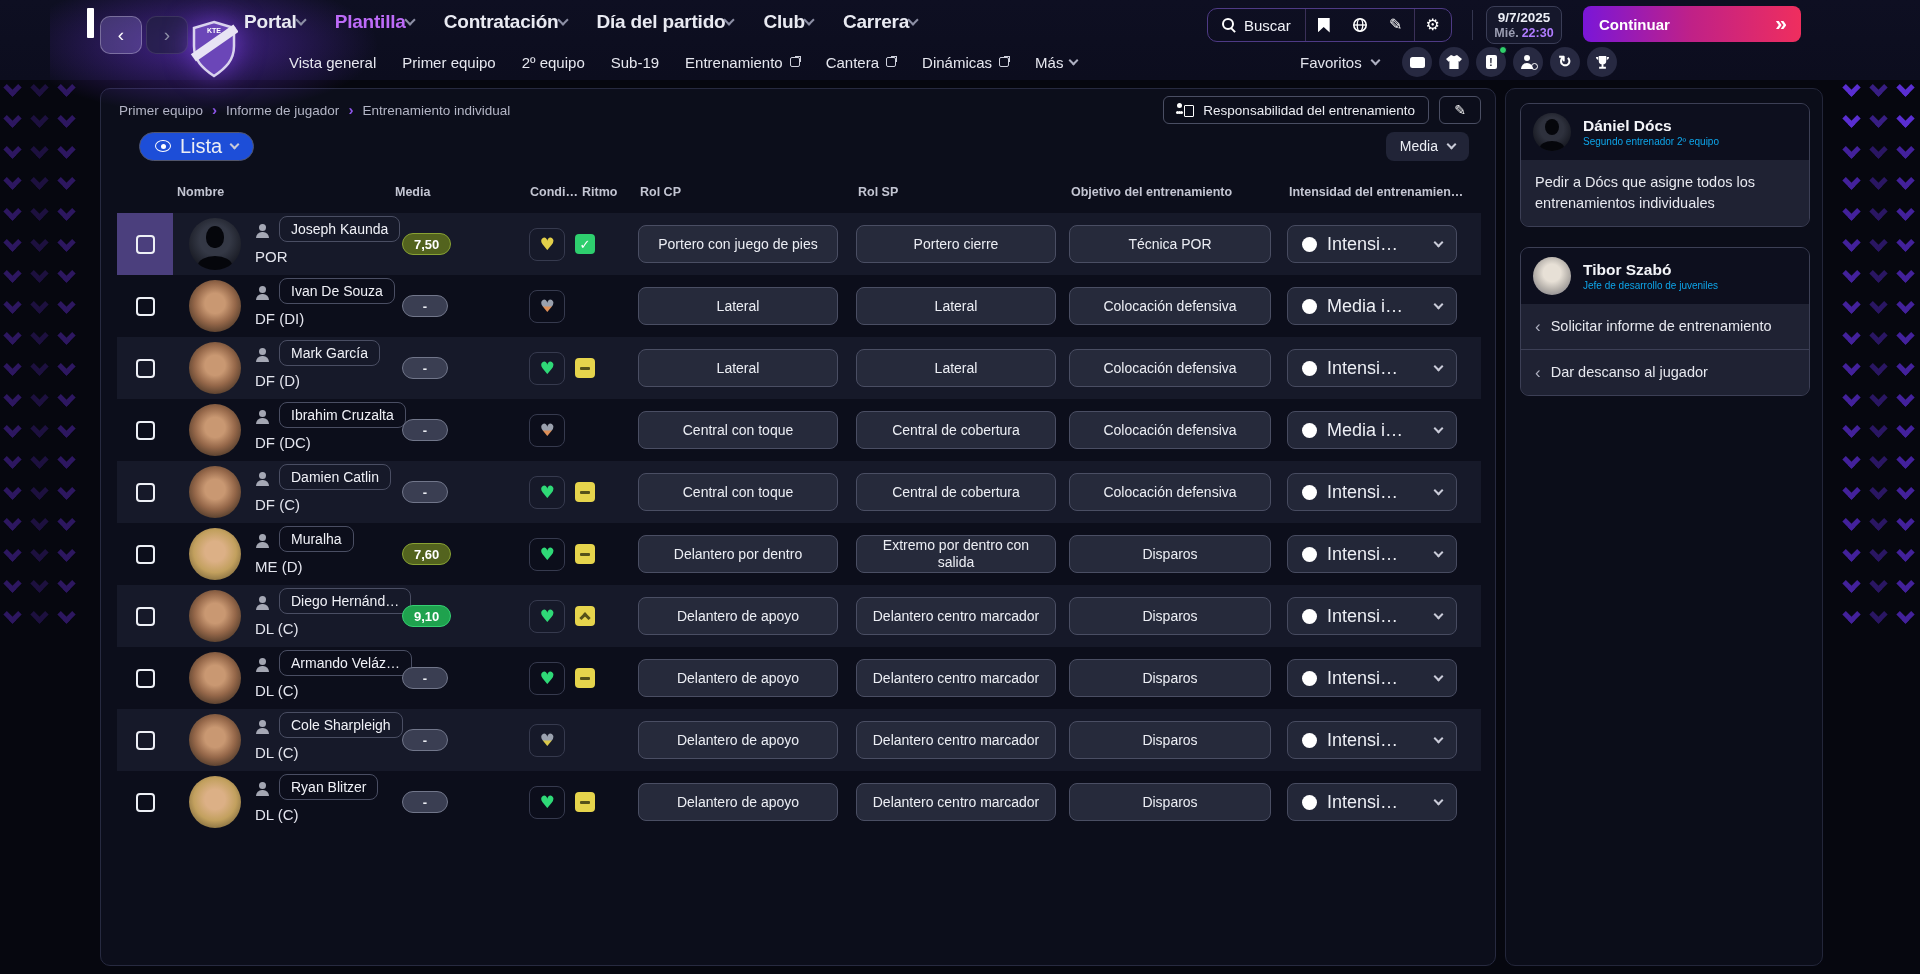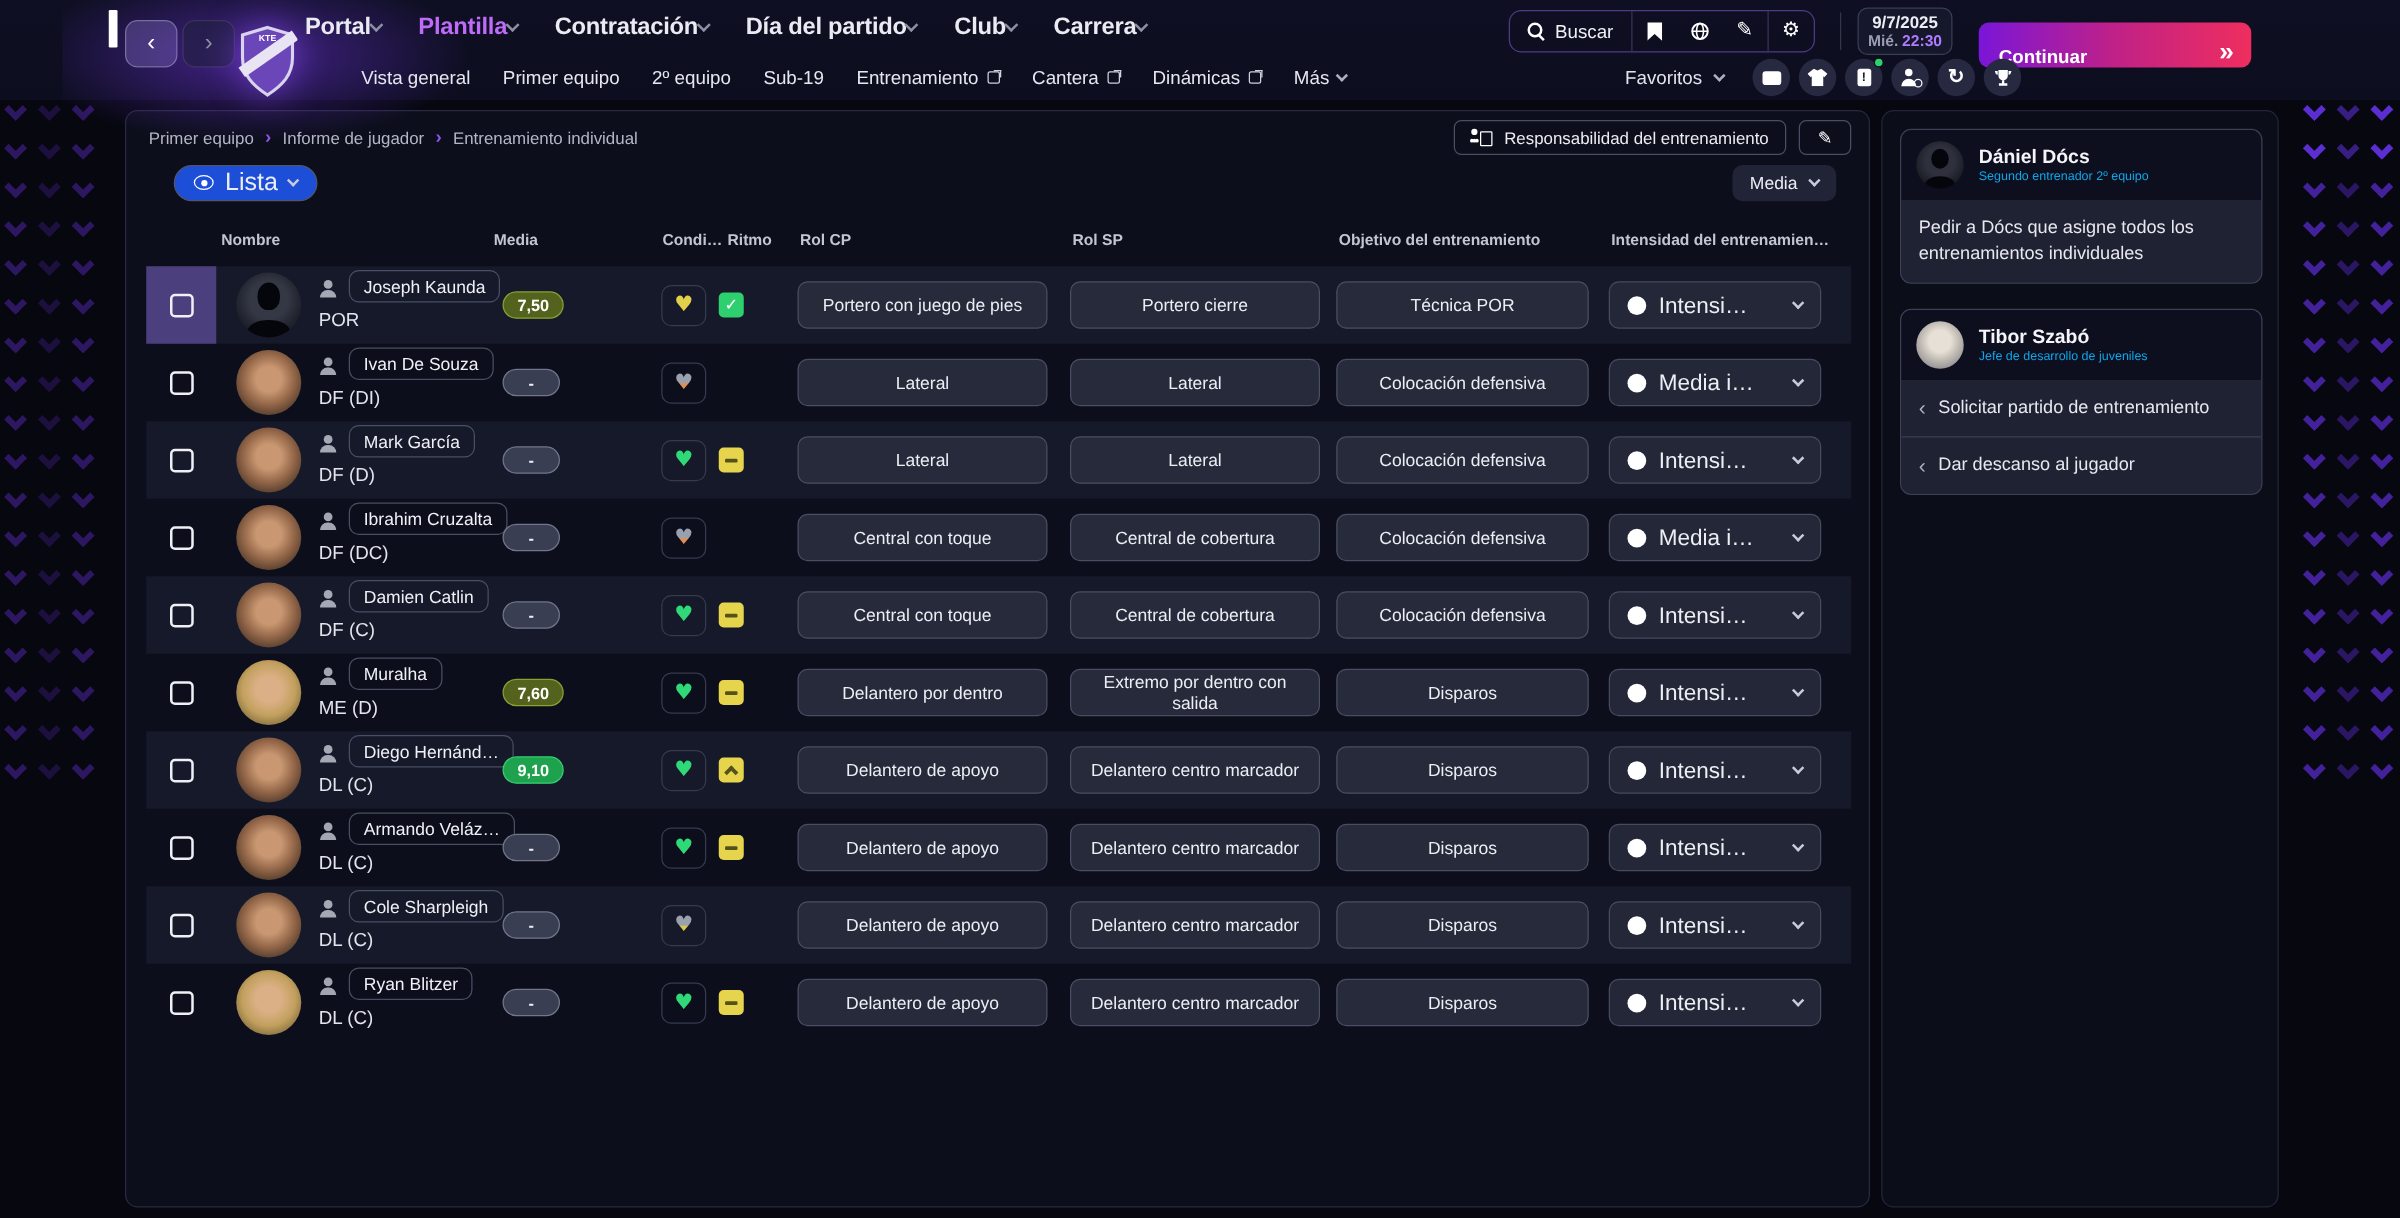--- a/index.html
+++ b/index.html
@@ -47,21 +47,21 @@
   .bar-sep { position:absolute; left:1472px; top:10px; width:1px; height:30px; background:#33354e; }
 
   .date-box { position:absolute; left:1486px; top:6px; width:76px; height:38px; border:1px solid #3a3d56; background:#15172b; border-radius:8px;
     display:flex; flex-direction:column; align-items:center; justify-content:center; line-height:1.15; }
   .date-top { font-size:13.5px; font-weight:700; color:#eceef6; }
   .date-bottom { font-size:12.5px; font-weight:700; color:#9b9db2; }
   .date-time { color:#b07cff; margin-left:3px; }
 
   .continue-btn { position:absolute; left:1583px; top:6px; width:218px; height:36px; border:none; border-radius:8px;
     background:linear-gradient(90deg,#7a16d8,#c02187,#ef2e5e); color:#fff; font-weight:700; font-size:15px;
-    display:flex; align-items:flex-end; padding:0 16px; cursor:pointer; font-family:inherit;margin-top:12px; }
+    display:flex; align-items:center; padding:0 16px; cursor:pointer; font-family:inherit; }
   .continue-chevs { margin-left:auto; font-size:21px; font-weight:700; letter-spacing:-2px; margin-top:-3px; }
 
   .subnav-row { position:absolute; left:289px; top:44px; height:36px; display:flex; align-items:center; gap:26px; }
   .subnav-item { display:flex; align-items:center; font-size:15px; color:#e6e7ef; cursor:pointer; gap:7px; }
   .ext-icon { display:none; width:10px; height:10px; border:1.5px solid #cfd1dd; border-radius:2px; position:relative; }
   .ext-icon::after { content:""; position:absolute; right:-2px; top:-2px; width:5px; height:5px; border-top:1.5px solid #cfd1dd; border-right:1.5px solid #cfd1dd; }
   .subnav-item[data-external="true"] .ext-icon { display:inline-block; }
   .subnav-item .chev-down { display:none; width:7px; height:7px; color:#aeb0c2; }
   .subnav-item[data-dropdown="true"] .chev-down { display:inline-block; }
 
@@ -851,21 +851,21 @@
     <div class="card card-2">
       <div class="card-head">
         <span class="s-avatar" data-avatar="photo"></span>
         <span>
           <div class="card-name">Tibor Szabó</div>
           <div class="card-role">Jefe de desarrollo de juveniles</div>
         </span>
       </div>
       <div class="card-action" data-chevron="true">
         <span class="action-chev">‹</span>
-        <span>Solicitar partido de entrenamiento</span>
+        <span>Solicitar informe de entrenamiento</span>
       </div>
       <div class="card-action" data-chevron="true">
         <span class="action-chev">‹</span>
         <span>Dar descanso al jugador</span>
       </div>
     </div>
   </aside>
 
 </div>
 

